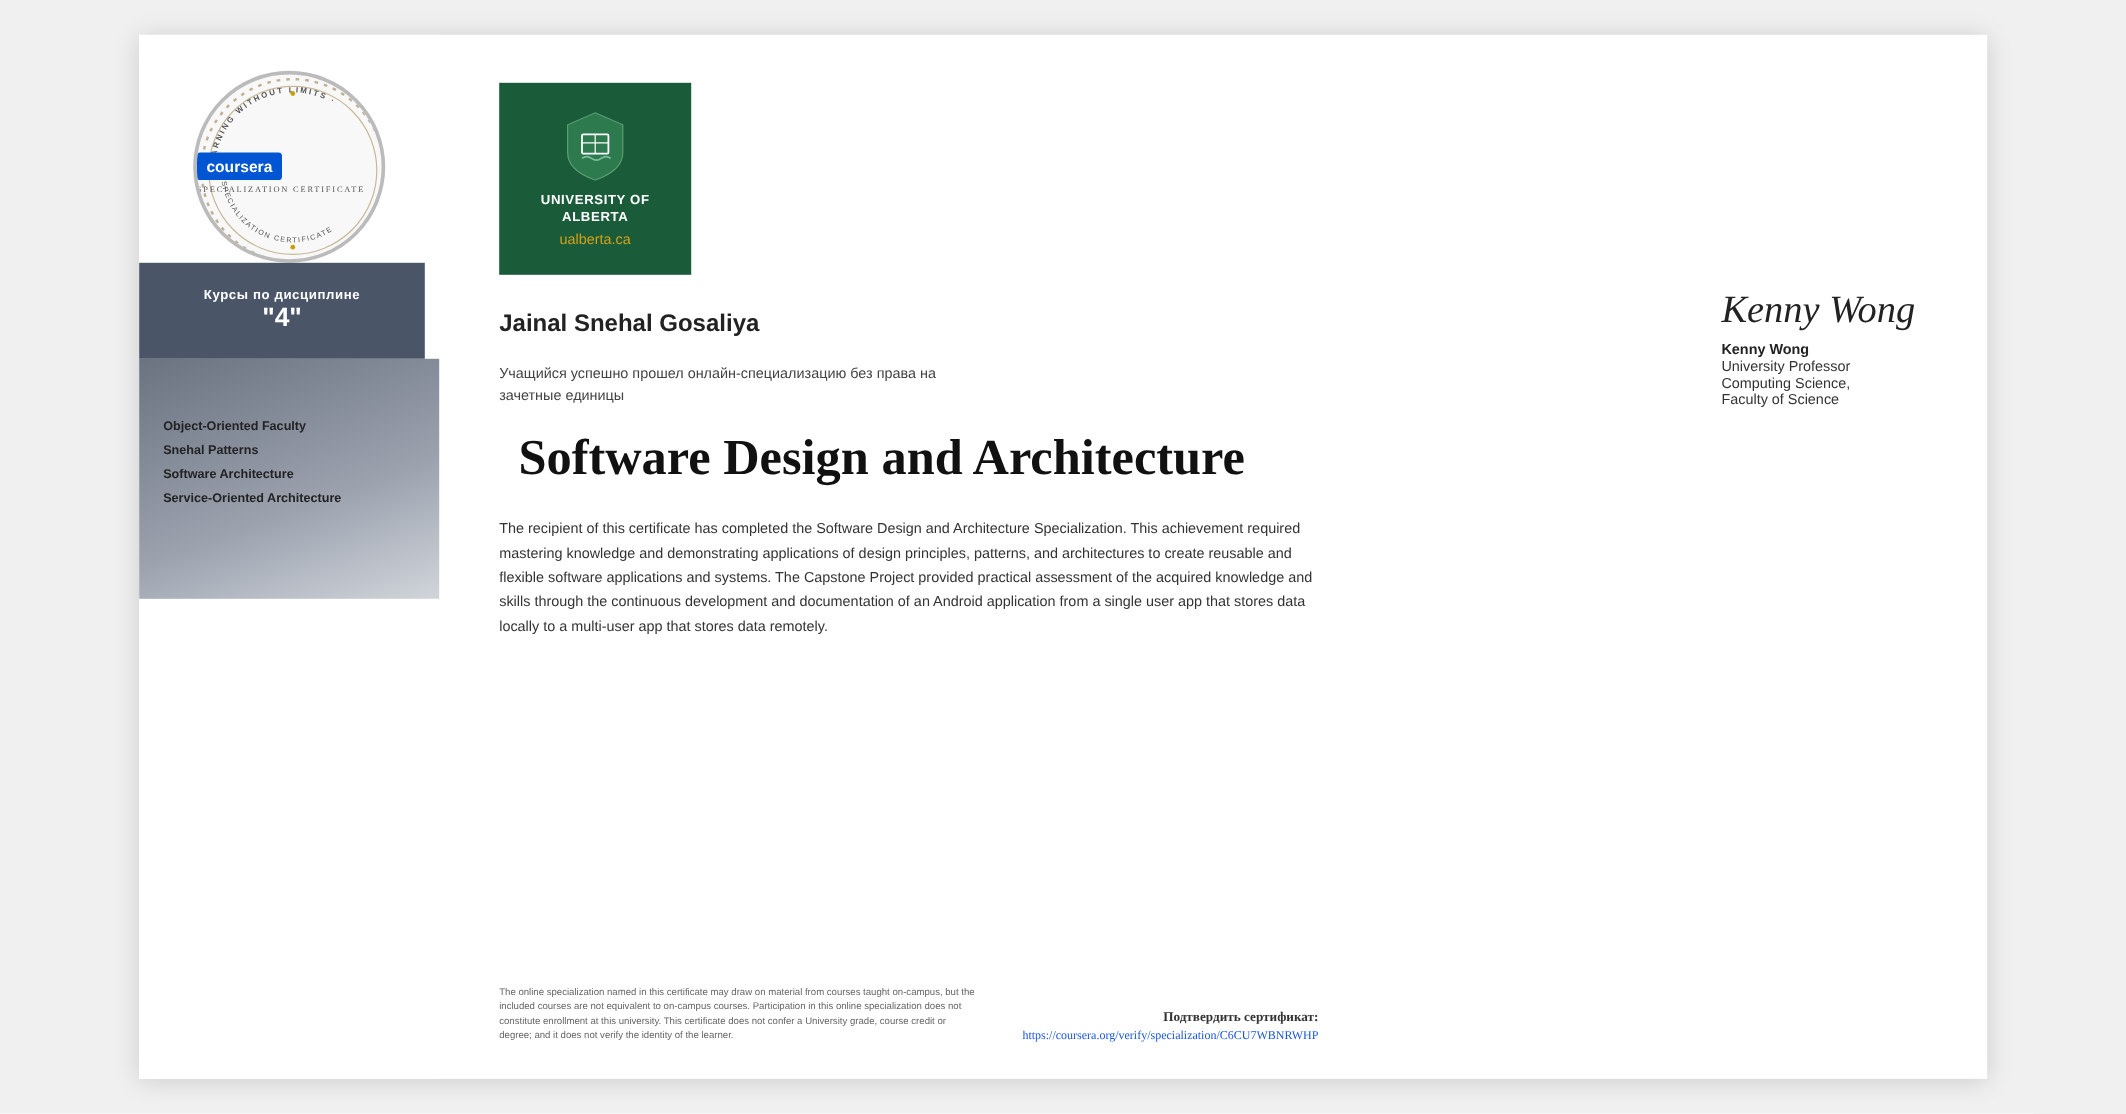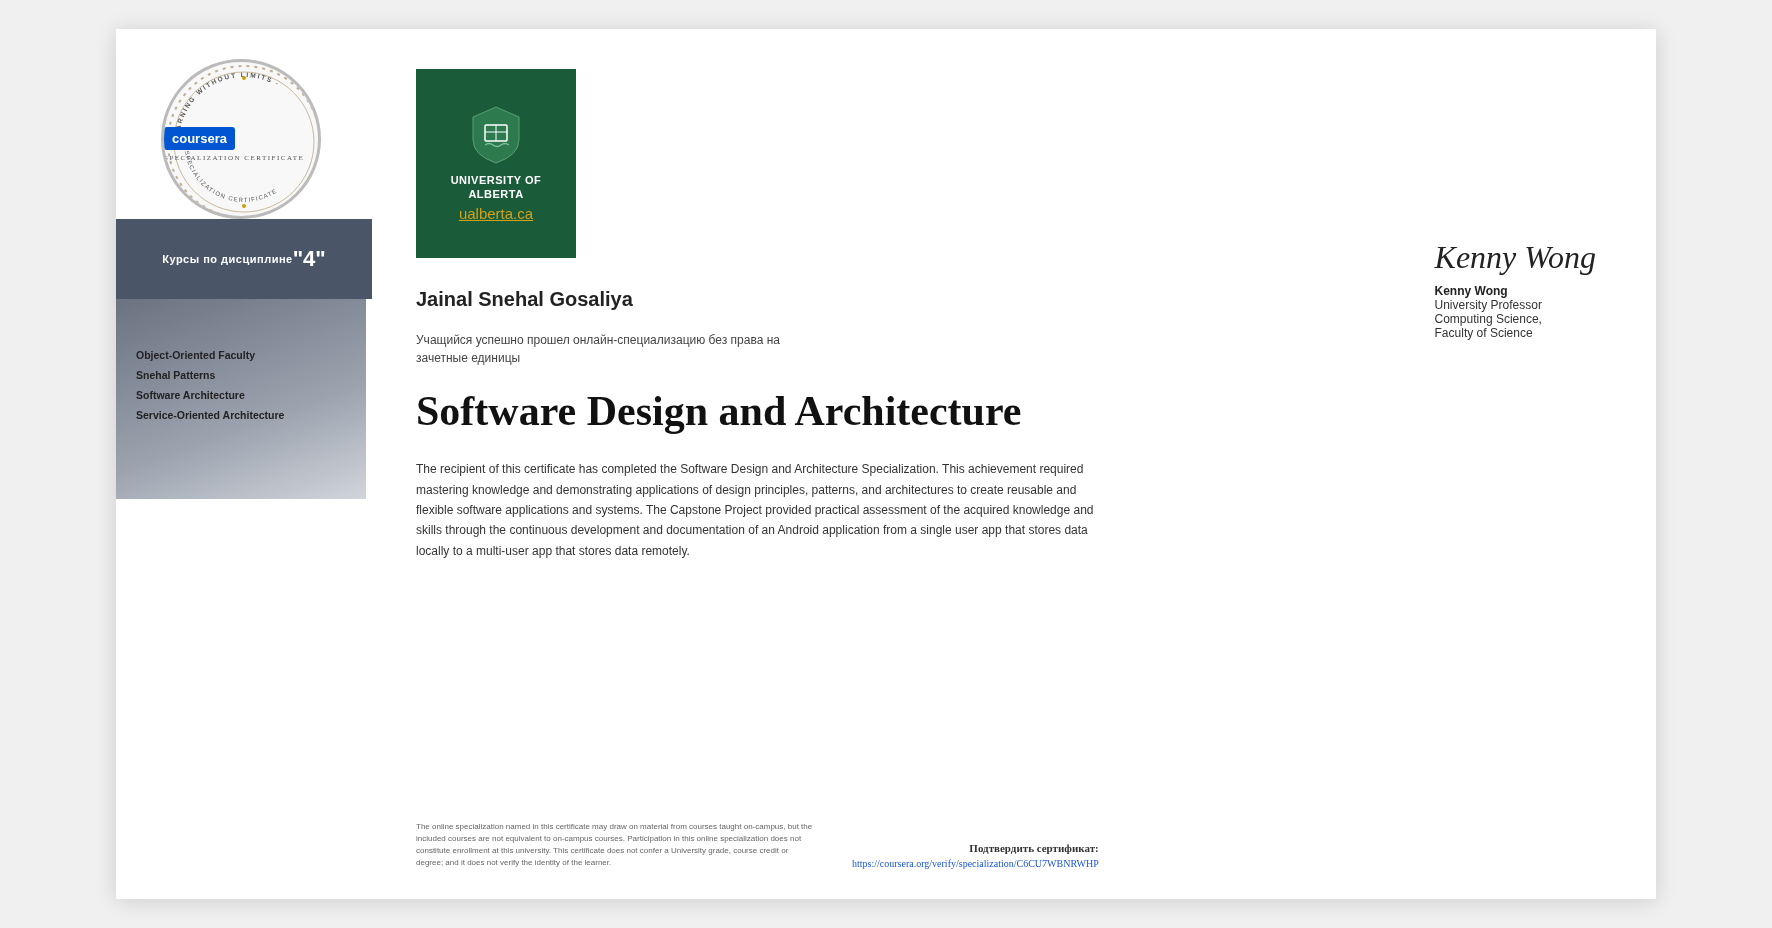--- a/index.html
+++ b/index.html
@@ -79,25 +79,25 @@
       z-index: 2;
       position: relative;
       margin-top: 4px;
     }
 
     
     .sidebar-decor-top {
       position: absolute;
       top: 190px;
       left: 0;
-      width: 256px;
+      width: 238px;
       height: 80px;
       background: #4a5568;
       display: flex;
-      flex-direction: row;
+      flex-direction: column;
       align-items: center;
       justify-content: center;
       color: #fff;
       font-family: Arial, sans-serif;
     }
 
     .sidebar-decor-label {
       font-size: 11px;
       font-weight: bold;
       letter-spacing: 0.5px;
@@ -149,21 +149,21 @@
     
     .top-section {
       display: flex;
       justify-content: space-between;
       align-items: flex-start;
       margin-bottom: 30px;
     }
 
     .uni-logo-box {
       width: 160px;
-      height: 189px;
+      height: 160px;
       background: #1a5c3a;
       display: flex;
       flex-direction: column;
       align-items: center;
       justify-content: center;
       padding: 10px;
     }
 
     .uni-logo-shield {
       width: 50px;
@@ -178,23 +178,22 @@
       font-weight: bold;
       text-align: center;
       text-transform: uppercase;
       line-height: 1.3;
       letter-spacing: 0.5px;
     }
 
     .uni-url {
       color: #d4a017;
       font-family: Arial, sans-serif;
-      font-size: 15px;
+      font-size: 12px;
       margin-top: 4px;
-      text-decoration: underline;
     }
 
     
     .cert-body {
       flex: 1;
       display: flex;
       flex-direction: column;
     }
 
     .cert-date {
@@ -220,20 +219,21 @@
       line-height: 1.5;
     }
 
     .cert-course-title {
       font-family: Georgia, serif;
       font-size: 42px;
       font-weight: bold;
       color: #111;
       line-height: 1.15;
       margin-bottom: 24px;
+      margin-left: 16px;
     }
 
     .cert-description {
       font-family: Arial, sans-serif;
       font-size: 12px;
       color: #333;
       line-height: 1.7;
       max-width: 700px;
       margin-bottom: 30px;
     }

